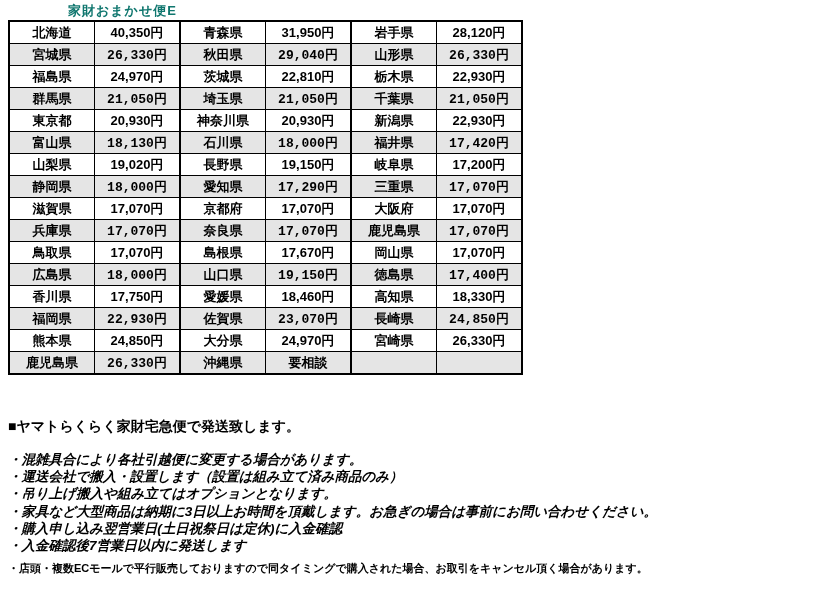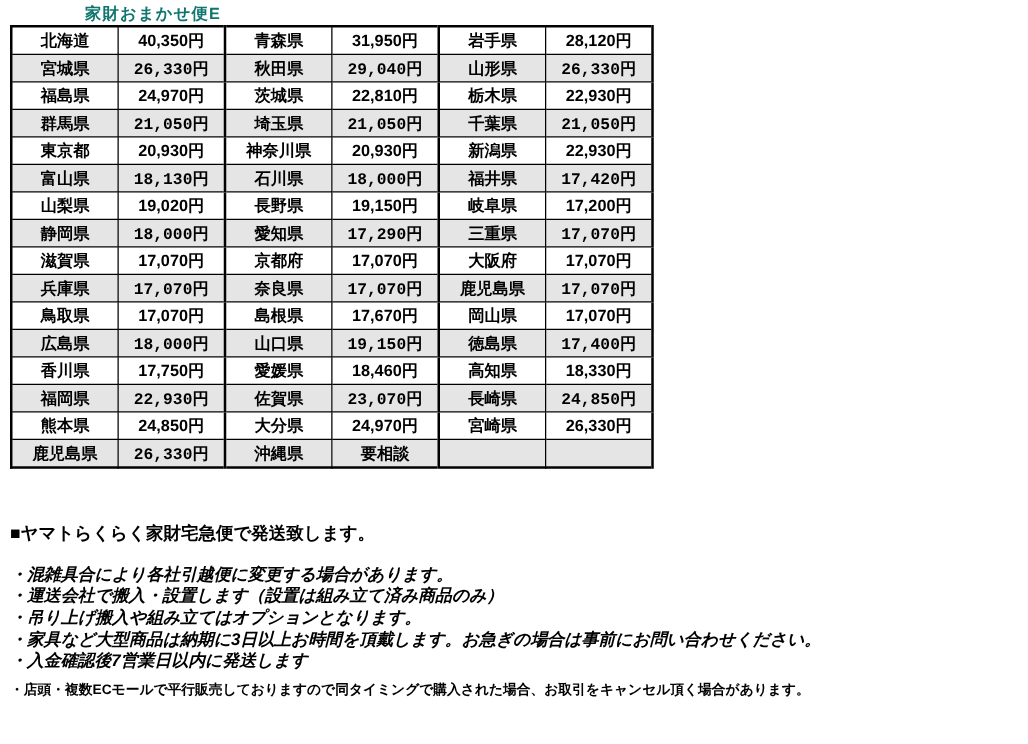--- a/index.html
+++ b/index.html
@@ -208,16 +208,17 @@
     </tbody>
 </table>
 
 <div class="notes">
   <div class="notes-heading">■ヤマトらくらく家財宅急便で発送致します。</div>
   <div>
       <div class="bullet">・混雑具合により各社引越便に変更する場合があります。</div>
       <div class="bullet">・運送会社で搬入・設置します（設置は組み立て済み商品のみ）</div>
       <div class="bullet">・吊り上げ搬入や組み立てはオプションとなります。</div>
       <div class="bullet">・家具など大型商品は納期に3日以上お時間を頂戴します。お急ぎの場合は事前にお問い合わせください。</div>
+      <div class="bullet">・購入申し込み翌営業日(土日祝祭日は定休)に入金確認</div>
       <div class="bullet">・入金確認後7営業日以内に発送します</div>
     </div>
   <div class="footnote">・店頭・複数ECモールで平行販売しておりますので同タイミングで購入された場合、お取引をキャンセル頂く場合があります。</div>
 </div>
 
 </body></html>

